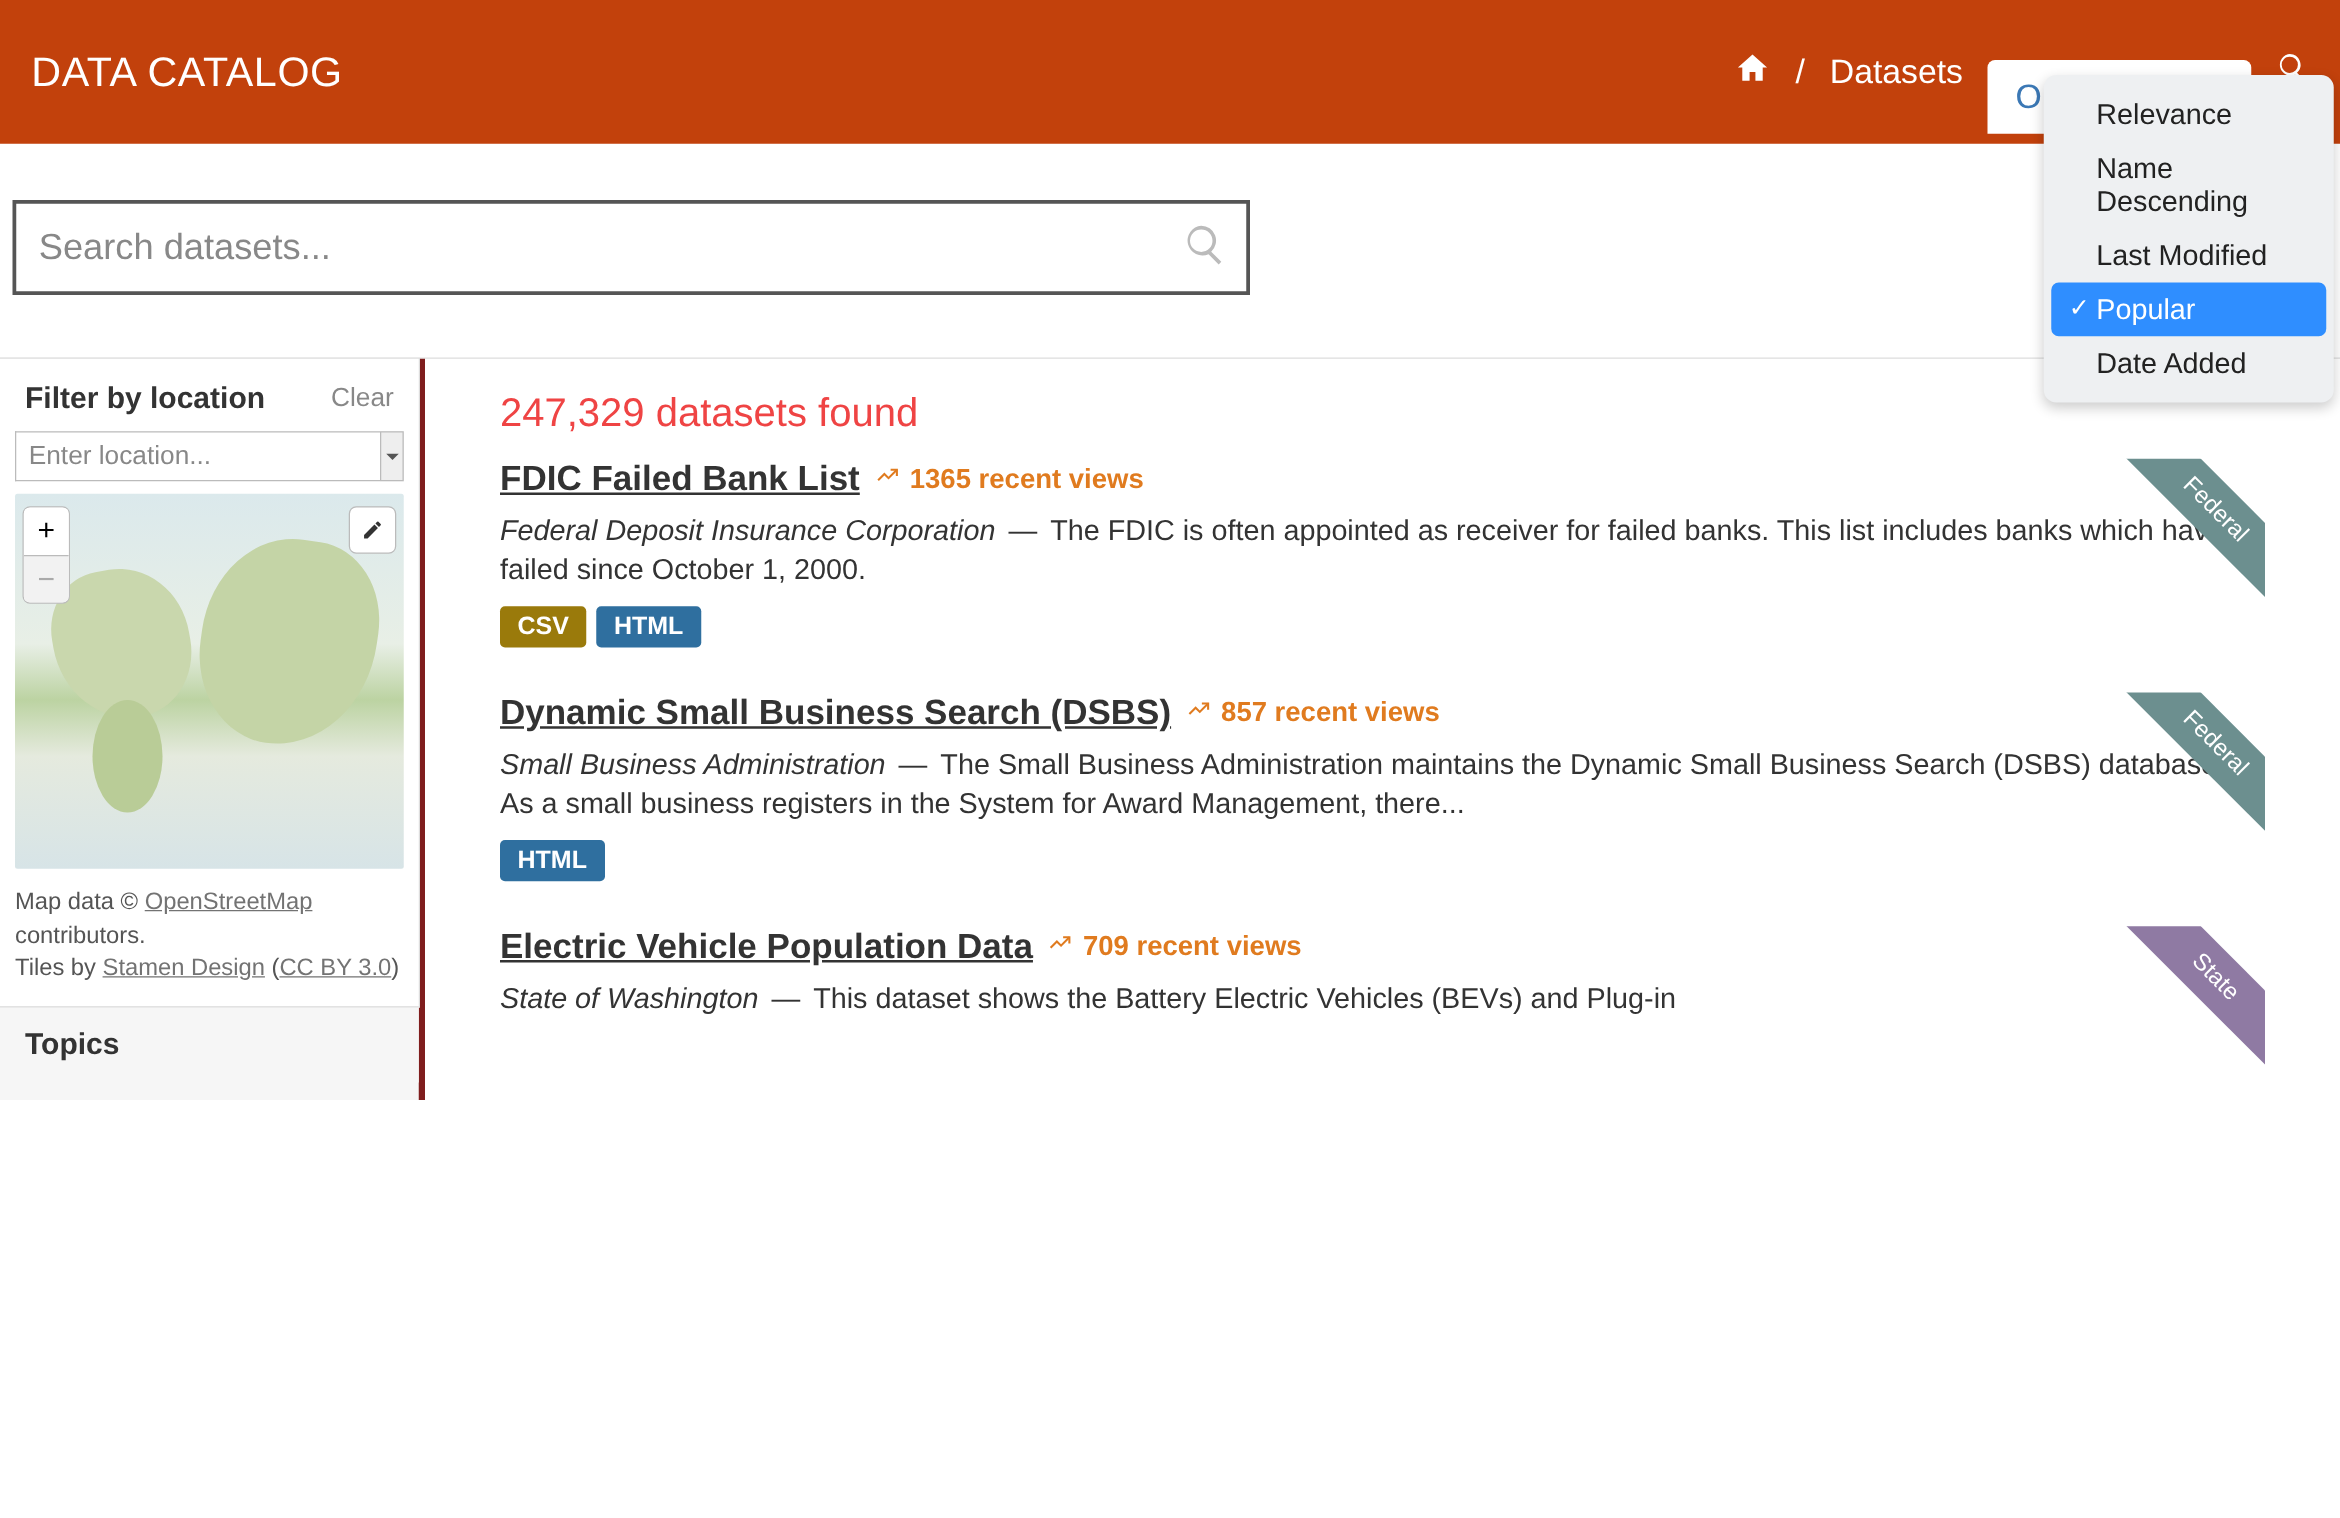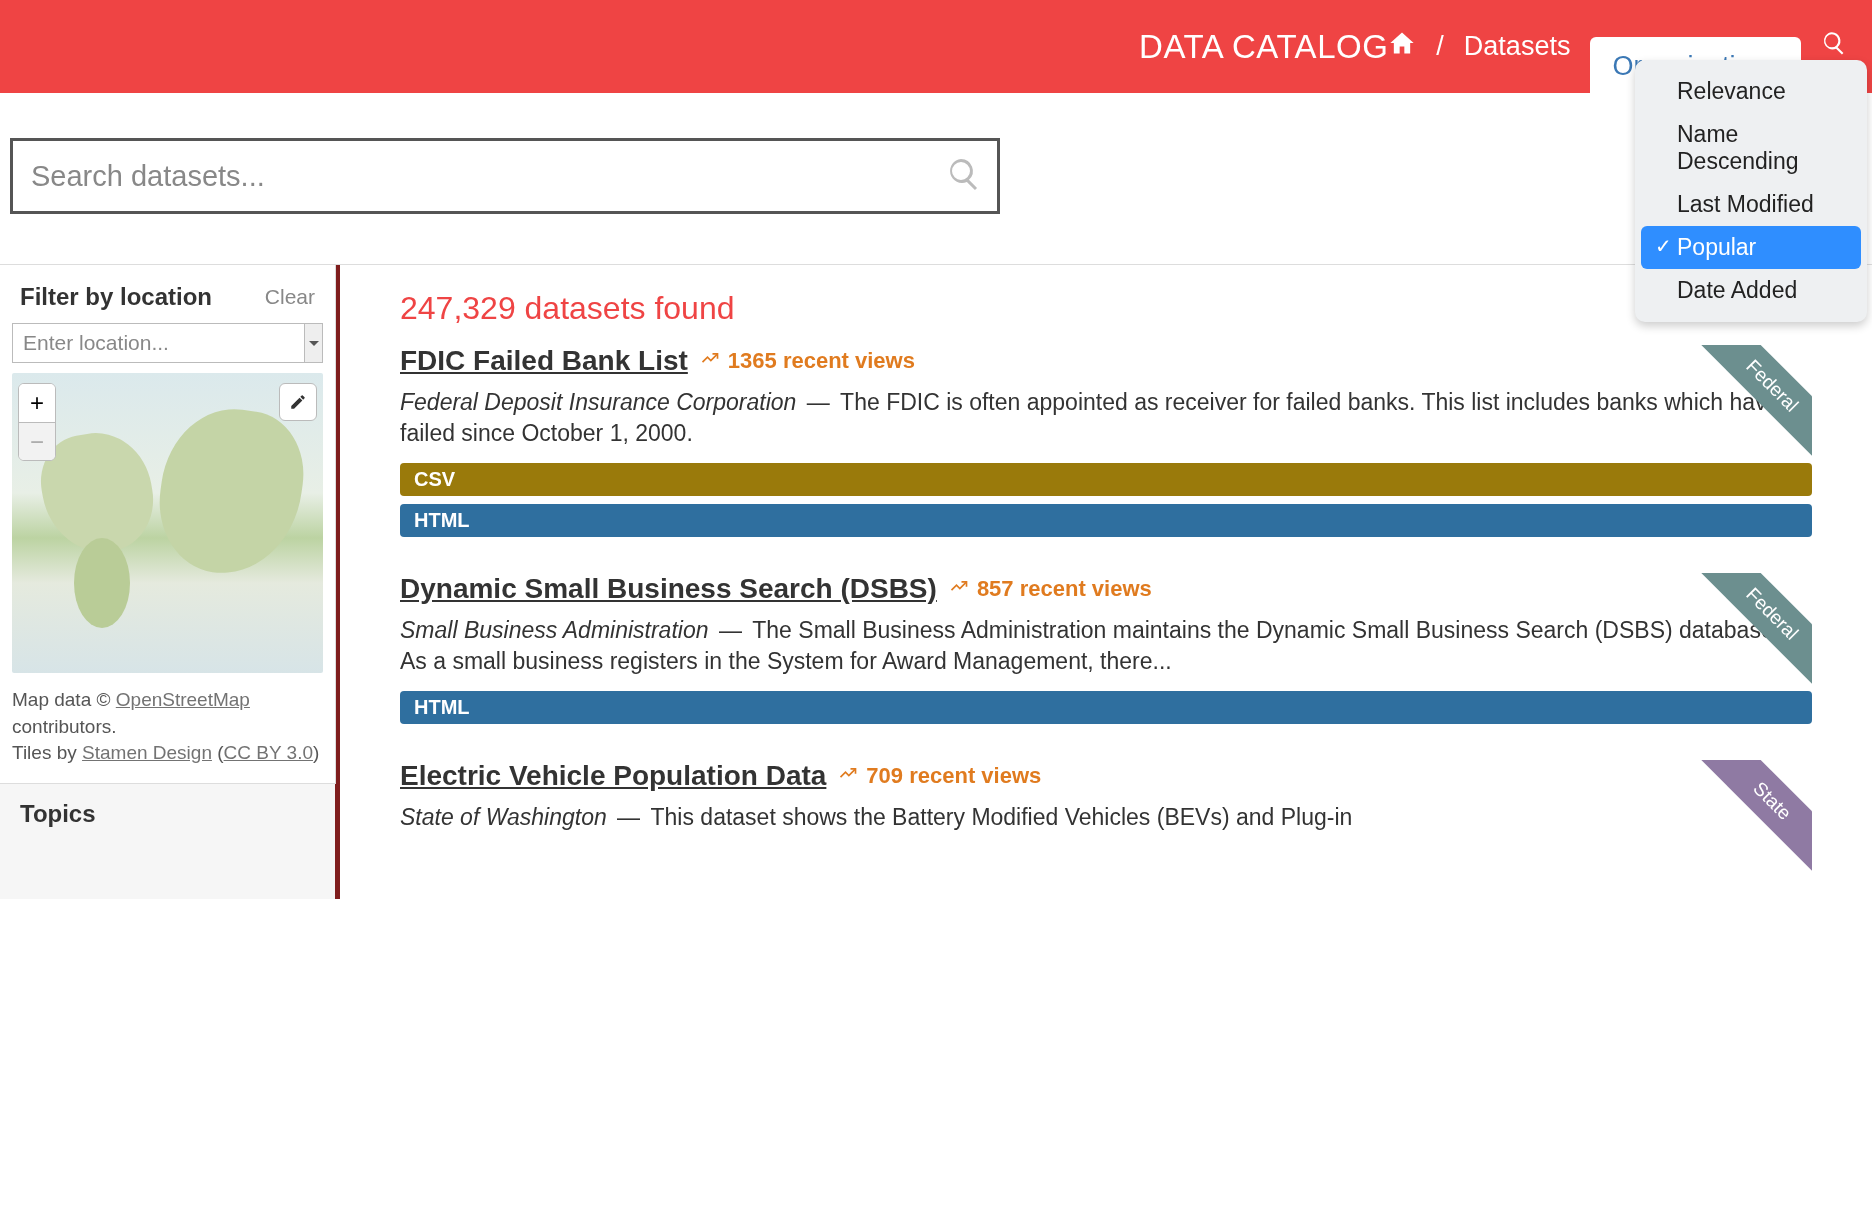--- a/index.html
+++ b/index.html
@@ -1,18 +1,18 @@
 <!DOCTYPE html>
 <html><head>
 <meta charset="utf-8">
 <style>
 * { box-sizing: border-box; margin: 0; padding: 0; }
 body { font-family: -apple-system, BlinkMacSystemFont, "Segoe UI", Helvetica, Arial, sans-serif; background: #fff; color: #333; }
 
-.header { background: #ef4444; height: 93px; display: flex; align-items: center; justify-content: flex-end; padding: 0 25px 0 25px; position: relative; }
+.header { background: #c2410c; height: 115px; display: flex; align-items: center; justify-content: space-between; padding: 0 25px 0 25px; position: relative; }
 .brand { color: #fff; font-size: 33px; font-weight: 400; letter-spacing: 0.5px; }
 .nav { display: flex; align-items: center; gap: 20px; color: #fff; font-size: 27px; }
 .nav-sep { color: #fff; }
 .nav-link { color: #fff; text-decoration: none; }
 .nav-tab-active { background: #fff; color: #3b78b5; padding: 14px 22px; border-radius: 6px 6px 0 0; font-size: 27px; margin-top: 40px; }
 .home-icon svg { width: 28px; height: 28px; fill: #fff; }
 .search-nav-icon svg { width: 26px; height: 26px; fill: #fff; }
 
 .searchbar-wrap { padding: 45px 10px 50px 10px; background: #fff; }
 .searchbar { position: relative; width: 990px; }
@@ -55,21 +55,21 @@
 .main { flex: 1; padding: 25px 60px 30px 60px; position: relative; overflow: hidden; }
 .results-title { font-size: 32px; font-weight: 400; color: #ef4444; margin-bottom: 18px; }
 .dataset { position: relative; margin-bottom: 36px; }
 .ds-title-row { display: flex; align-items: center; gap: 12px; flex-wrap: wrap; }
 .ds-title { font-size: 28px; font-weight: 700; color: #333; }
 .ds-views { color: #e07b1f; font-size: 22px; font-weight: 700; display: inline-flex; align-items: flex-start; gap: 8px; }
 .ds-views svg { width: 20px; height: 20px; fill: none; stroke: #e07b1f; stroke-width: 2; }
 .ds-desc { font-size: 23px; color: #333; margin-top: 10px; line-height: 1.35; }
 .ds-desc .org { font-style: italic; }
 .ds-desc .dash { padding: 0 4px; }
-.ds-formats { margin-top: 14px; display: flex; gap: 8px; flex-direction: column; }
+.ds-formats { margin-top: 14px; display: flex; gap: 8px; }
 .fmt { display: inline-block; padding: 5px 14px; border-radius: 4px; color: #fff; font-size: 20px; font-weight: 700; }
 .fmt.csv { background: #9a7a0b; }
 .fmt.html { background: #2f6f9f; }
 
 .ribbon { position: absolute; right: -60px; top: 20px; width: 200px; text-align: center; transform: rotate(45deg); color: #fff; font-size: 19px; padding: 10px 0; }
 .ribbon.federal { background: #6c8f8f; }
 .ribbon.state { background: #8f7aa3; }
 .ribbon-wrap { position:absolute; top:0; right:0; width:130px; height:130px; overflow:hidden; }
 </style>
 </head>
@@ -196,20 +196,20 @@
           <div class="ds-title-row">
             <a href="#" class="ds-title">Electric Vehicle Population Data</a>
             <span class="ds-views">
               <svg viewBox="0 0 24 24">
                 <polyline points="3 17 9 11 13 15 21 7"></polyline>
                 <polyline points="15 7 21 7 21 13"></polyline>
               </svg>
               <span>709 recent views</span>
             </span>
           </div>
-          <div class="ds-desc"><span class="org">State of Washington</span><span class="dash"> — </span><span>This dataset shows the Battery Modified Vehicles (BEVs) and Plug-in</span></div>
+          <div class="ds-desc"><span class="org">State of Washington</span><span class="dash"> — </span><span>This dataset shows the Battery Electric Vehicles (BEVs) and Plug-in</span></div>
           <div class="ribbon-wrap">
             <div class="ribbon state">State</div>
           </div>
         </div>
       </div>
   </main>
 </div>
 
 </body></html>

